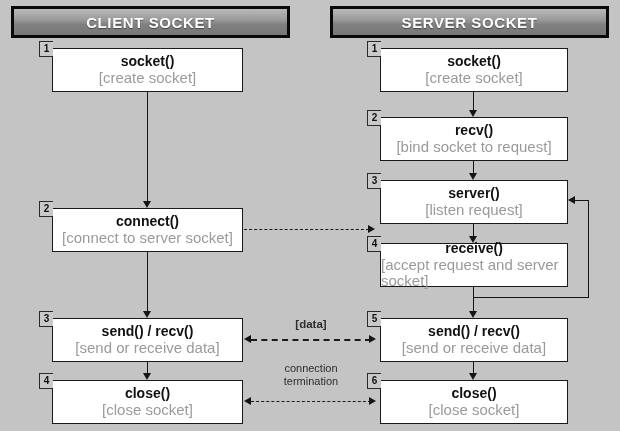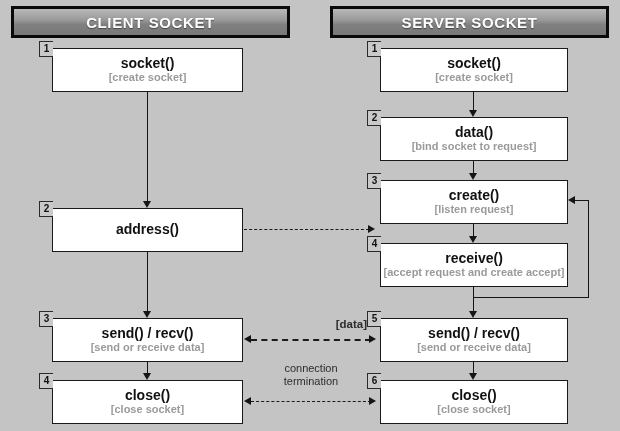--- a/index.html
+++ b/index.html
@@ -50,24 +50,23 @@
     justify-content: center;
   }
   .node .title {
     font-size: 14px;
     font-weight: bold;
     color: #111111;
     line-height: 1.05;
     margin-bottom: 1px;
   }
   .node .subtitle {
-    font-size: 11px;
+    font-size: 15px;
     color: #9a9a9a;
     line-height: 1.05;
-    font-weight: bold;
   }
   .badge {
     position: absolute;
     left: -14px;
     top: -8px;
     width: 14px;
     height: 16px;
     box-sizing: border-box;
     background: #c9c9c9;
     border: 1.5px solid #2a2a2a;
@@ -141,21 +140,22 @@
   <div class="col-header" id="client-header">CLIENT SOCKET</div>
 
   <div class="node" style="left:52px; top:48px; width:191px; height:44px;">
     <span class="badge">1</span>
     <span class="title">socket()</span>
     <span class="subtitle">[create socket]</span>
   </div>
 
   <div class="node" style="left:52px; top:208px; width:191px; height:44px;">
     <span class="badge">2</span>
-    <span class="title">address()</span>
+    <span class="title">connect()</span>
+    <span class="subtitle">[connect to server socket]</span>
   </div>
 
   <div class="node" style="left:52px; top:318px; width:191px; height:44px;">
     <span class="badge">3</span>
     <span class="title">send() / recv()</span>
     <span class="subtitle">[send or receive data]</span>
   </div>
 
   <div class="node" style="left:52px; top:380px; width:191px; height:44px;">
     <span class="badge">4</span>
@@ -164,34 +164,34 @@
   </div>
 
   <div class="node" style="left:380px; top:48px; width:188px; height:44px;">
     <span class="badge">1</span>
     <span class="title">socket()</span>
     <span class="subtitle">[create socket]</span>
   </div>
 
   <div class="node" style="left:380px; top:117px; width:188px; height:44px;">
     <span class="badge">2</span>
-    <span class="title">data()</span>
+    <span class="title">recv()</span>
     <span class="subtitle">[bind socket to request]</span>
   </div>
 
   <div class="node" style="left:380px; top:180px; width:188px; height:44px;">
     <span class="badge">3</span>
-    <span class="title">create()</span>
+    <span class="title">server()</span>
     <span class="subtitle">[listen request]</span>
   </div>
 
   <div class="node" style="left:380px; top:243px; width:188px; height:44px;">
     <span class="badge">4</span>
     <span class="title">receive()</span>
-    <span class="subtitle">[accept request and create accept]</span>
+    <span class="subtitle">[accept request and server socket]</span>
   </div>
 
   <div class="node" style="left:380px; top:318px; width:188px; height:44px;">
     <span class="badge">5</span>
     <span class="title">send() / recv()</span>
     <span class="subtitle">[send or receive data]</span>
   </div>
 
   <div class="node" style="left:380px; top:380px; width:188px; height:44px;">
     <span class="badge">6</span>
@@ -227,21 +227,21 @@
   <div class="vline" style="left:588px; top:200px; height:97px;"></div>
   <div class="hline" style="left:575px; top:200px; width:14px;"></div>
   <div class="arrow-left" style="left:568px; top:195.5px;"></div>
 
   <div class="dashline" style="left:244px; top:229px; width:125px;"></div>
   <div class="arrow-right" style="left:368px; top:224.5px;"></div>
 
   <div class="dashline thick" style="left:251px; top:339px; width:120px;"></div>
   <div class="arrow-left" style="left:244px; top:335px;"></div>
   <div class="arrow-right" style="left:369px; top:335px;"></div>
-  <div class="edge-label bold" style="left:255px; top:318px; width:112px;text-align:right;">[data]</div>
+  <div class="edge-label bold" style="left:255px; top:318px; width:112px;">[data]</div>
 
   <div class="dashline" style="left:251px; top:401px; width:120px;"></div>
   <div class="arrow-left" style="left:244px; top:396.5px;"></div>
   <div class="arrow-right" style="left:369px; top:396.5px;"></div>
   <div class="edge-label" style="left:251px; top:362px; width:120px;">
     <span>connection</span><br>
     <span>termination</span>
   </div>
 
 </div>

